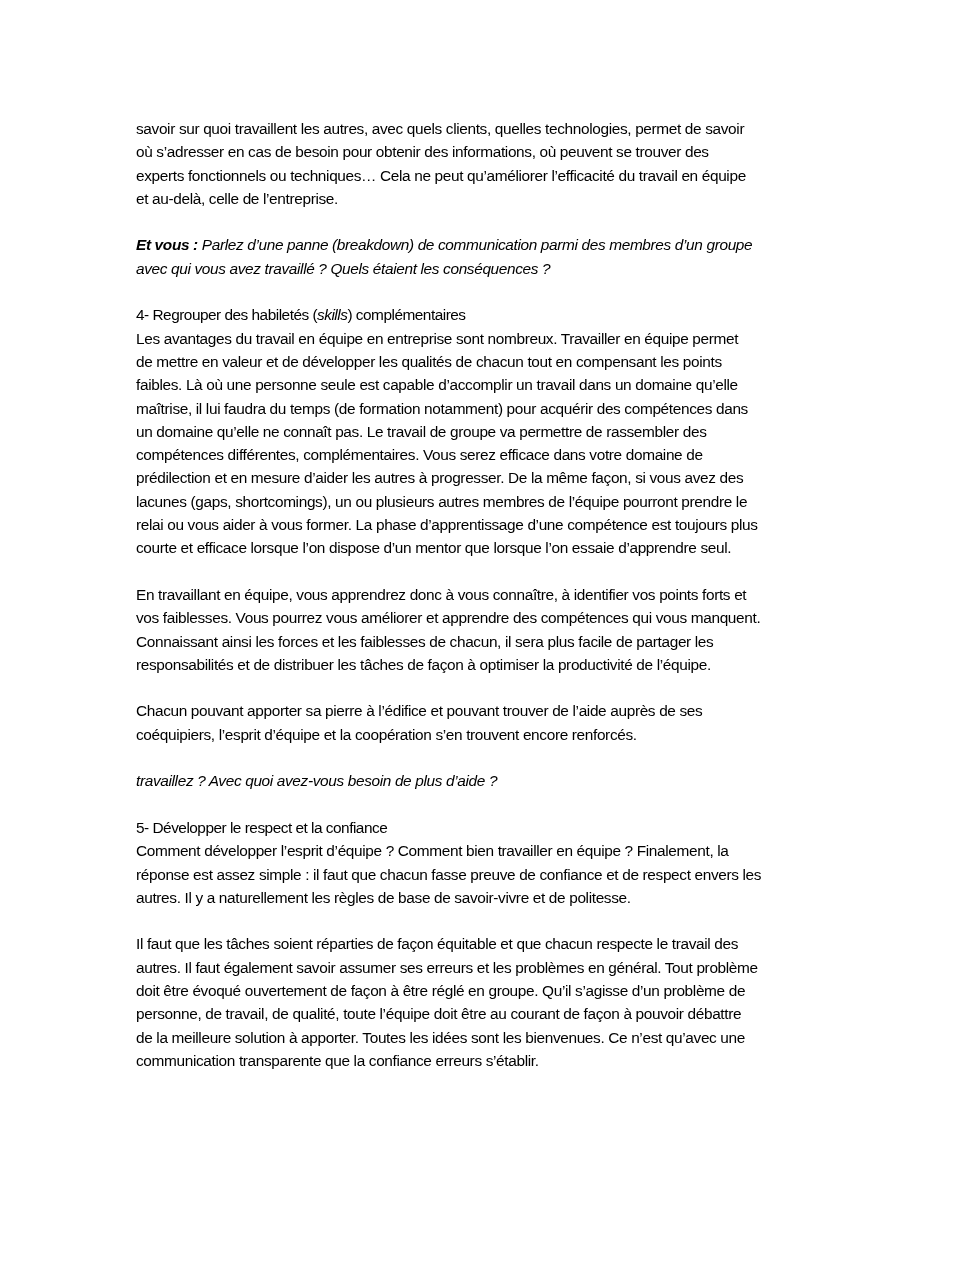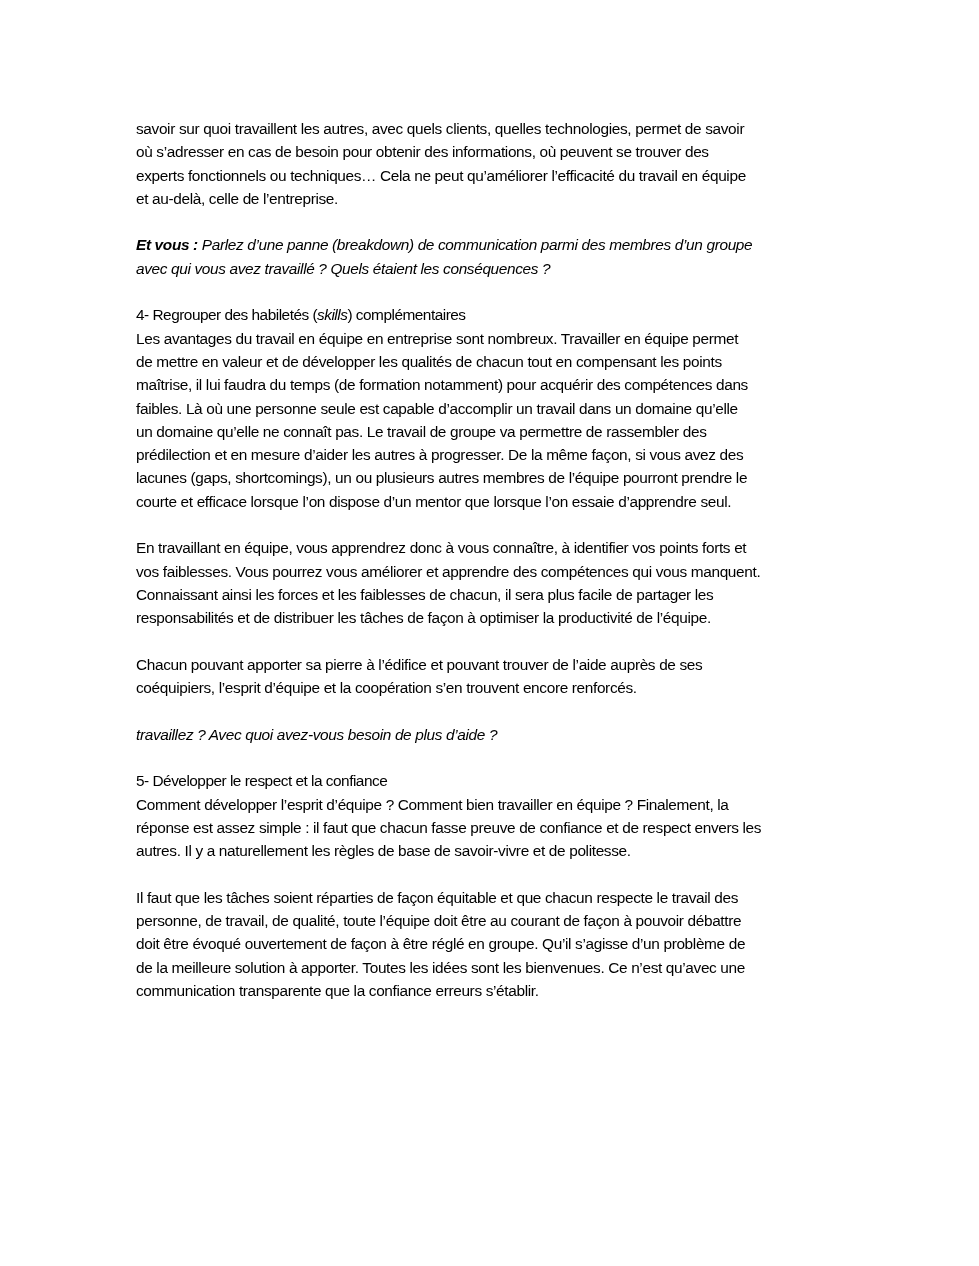--- a/index.html
+++ b/index.html
@@ -29,25 +29,27 @@
     <div class="line q"><span class="qlabel">Et vous :</span><span> Parlez d’une panne (breakdown) de communication parmi des membres d’un groupe</span></div>
     <div class="line q">avec qui vous avez travaillé  ?  Quels étaient les conséquences  ?</div>
   </div>
   <div class="blank"></div>
 
   <div>
     <div class="line h"><span>4- Regrouper des habiletés (</span><span class="q">skills</span><span>) complémentaires</span></div>
     <div>
       <div class="line">Les avantages du travail en équipe en entreprise sont nombreux. Travailler en équipe permet</div>
       <div class="line">de mettre en valeur et de développer les qualités de chacun tout en compensant les points</div>
+      <div class="line">faibles. Là où une personne seule est capable d’accomplir un travail dans un domaine qu’elle</div>
       <div class="line">maîtrise, il lui faudra du temps (de formation notamment) pour acquérir des compétences dans</div>
-      <div class="line">faibles. Là où une personne seule est capable d’accomplir un travail dans un domaine qu’elle</div>
       <div class="line">un domaine qu’elle ne connaît pas. Le travail de groupe va permettre de rassembler des</div>
+      <div class="line">compétences différentes, complémentaires. Vous serez efficace dans votre domaine de</div>
       <div class="line">prédilection et en mesure d’aider les autres à progresser. De la même façon, si vous avez des</div>
       <div class="line">lacunes (gaps, shortcomings), un ou plusieurs autres membres de l’équipe pourront prendre le</div>
+      <div class="line">relai ou vous aider à vous former. La phase d’apprentissage d’une compétence est toujours plus</div>
       <div class="line">courte et efficace lorsque l’on dispose d’un mentor que lorsque l’on essaie d’apprendre seul.</div>
     </div>
     <div class="blank"></div>
     <div>
       <div class="line">En travaillant en équipe, vous apprendrez donc à vous connaître, à identifier vos points forts et</div>
       <div class="line">vos faiblesses. Vous pourrez vous améliorer et apprendre des compétences qui vous manquent.</div>
       <div class="line">Connaissant ainsi les forces et les faiblesses de chacun, il sera plus facile de partager les</div>
       <div class="line">responsabilités et de distribuer les tâches de façon à optimiser la productivité de l’équipe.</div>
     </div>
     <div class="blank"></div>
@@ -66,20 +68,21 @@
   <div>
     <div class="line h">5- Développer le respect et la confiance</div>
     <div>
       <div class="line">Comment développer l’esprit d’équipe ? Comment bien travailler en équipe ? Finalement, la</div>
       <div class="line">réponse est assez simple : il faut que chacun fasse preuve de confiance et de respect envers les</div>
       <div class="line">autres. Il y a naturellement les règles de base de savoir-vivre et de politesse.</div>
     </div>
     <div class="blank"></div>
     <div>
       <div class="line">Il faut que les tâches soient réparties de façon équitable et que chacun respecte le travail des</div>
+      <div class="line">autres. Il faut également savoir assumer ses erreurs et les problèmes en général. Tout problème</div>
+      <div class="line">doit être évoqué ouvertement de façon à être réglé en groupe. Qu’il s’agisse d’un problème de</div>
       <div class="line">personne, de travail, de qualité, toute l’équipe doit être au courant de façon à pouvoir débattre</div>
-      <div class="line">doit être évoqué ouvertement de façon à être réglé en groupe. Qu’il s’agisse d’un problème de</div>
       <div class="line">de la meilleure solution à apporter. Toutes les idées sont les bienvenues. Ce n’est qu’avec une</div>
       <div class="line">communication transparente que la confiance erreurs s’établir.</div>
     </div>
   </div>
 
 </div>
 
 </body></html>

